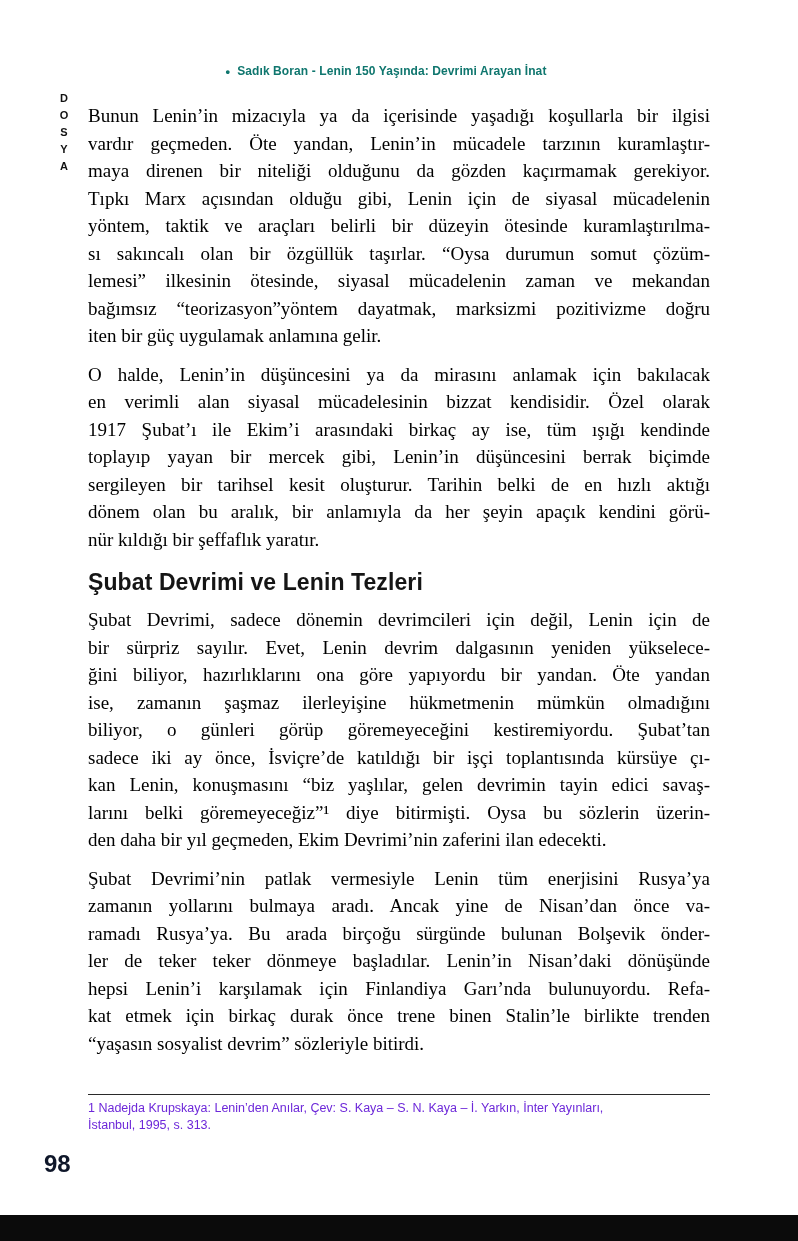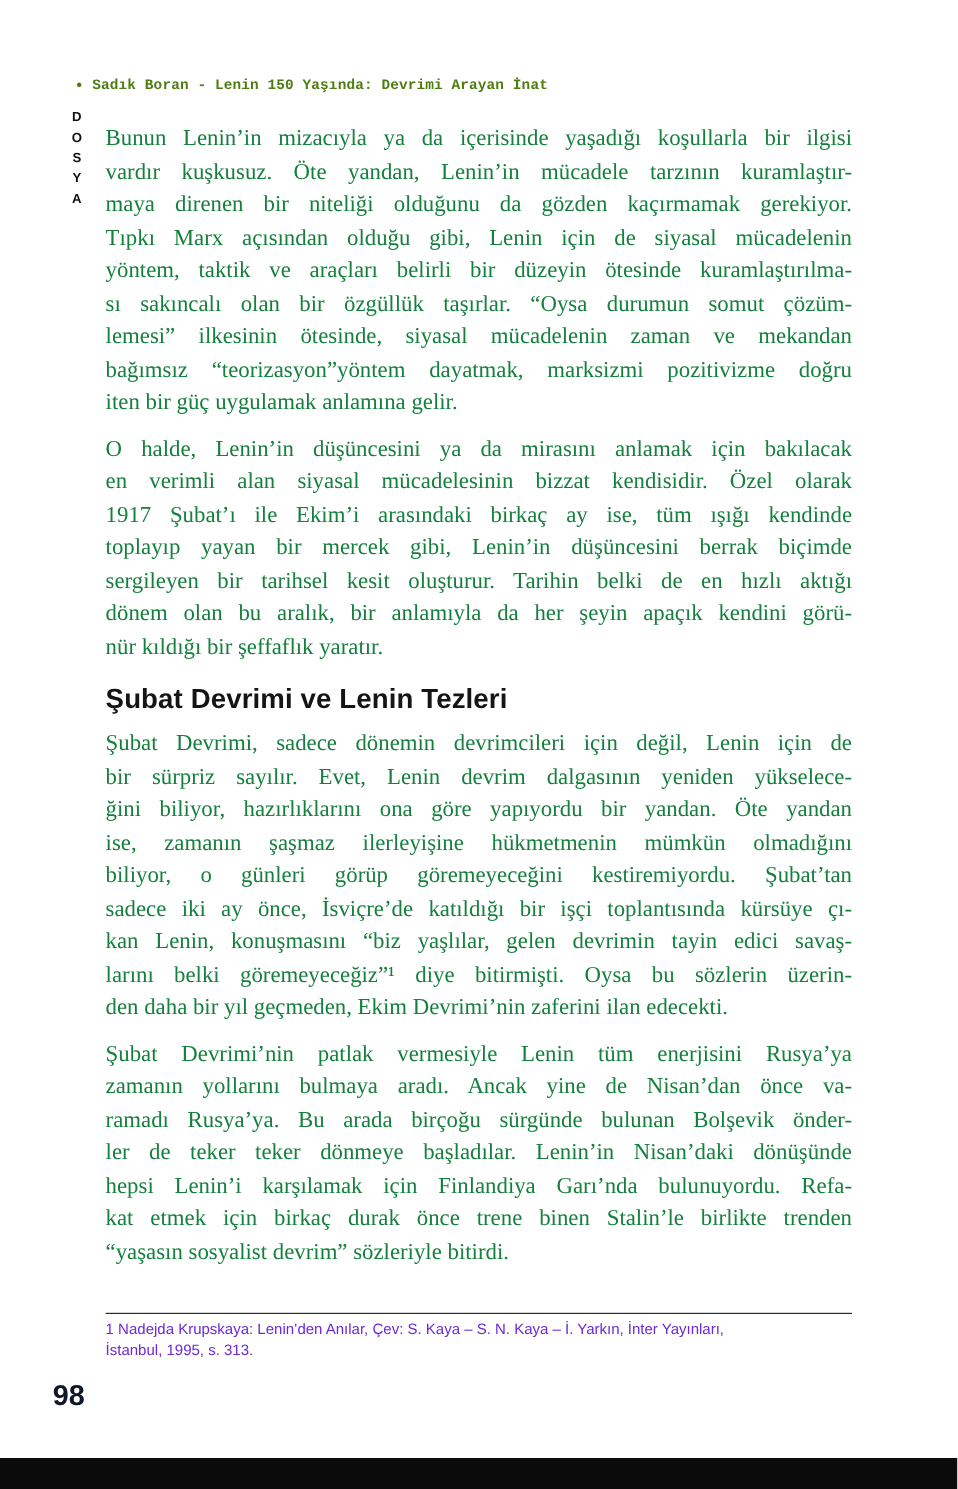--- a/index.html
+++ b/index.html
@@ -15,26 +15,27 @@
     overflow: hidden;
     color: #1b1b1b;
   }
 
   
   .running-header {
     position: absolute;
     top: 64px;
     left: 62px;
     right: 88px;
-    font-family: Liberation Mono, monospace;
+    font-family: Liberation Sans, sans-serif;
     font-size: 12px;
     font-weight: 700;
     letter-spacing: 0.1px;
-    color: #4d7c0f;
+    color: #0f766e;
     white-space: nowrap;
+    text-align: center;
   }
   .running-header .bullet {
     font-size: 13px;
     margin-right: 7px;
     vertical-align: -1px;
   }
   .running-header .author {
     font-weight: 700;
   }
   .running-header .book-title {
@@ -62,21 +63,21 @@
     position: absolute;
     top: 102px;
     left: 88px;
     width: 622px;
   }
   .paragraph {
     margin: 0 0 11px 0;
     font-family: "Liberation Serif", serif;
     font-size: 19px;
     line-height: 27.5px;
-    color: #15803d;
+    color: #000000;
   }
   .paragraph .line {
     text-align: justify;
     text-align-last: justify;
     white-space: normal;
   }
   .paragraph .line.last {
     text-align-last: left;
   }
   .section-heading {
@@ -142,21 +143,21 @@
       <span>D</span>
       <span>O</span>
       <span>S</span>
       <span>Y</span>
       <span>A</span>
     </div>
 
   <main class="content">
       <div class="paragraph">
         <div class="line">Bunun Lenin’in mizacıyla ya da içerisinde yaşadığı koşullarla bir ilgisi</div>
-        <div class="line">vardır kuşkusuz. Öte yandan, Lenin’in mücadele tarzının kuramlaştır-</div>
+        <div class="line">vardır geçmeden. Öte yandan, Lenin’in mücadele tarzının kuramlaştır-</div>
         <div class="line">maya direnen bir niteliği olduğunu da gözden kaçırmamak gerekiyor.</div>
         <div class="line">Tıpkı Marx açısından olduğu gibi, Lenin için de siyasal mücadelenin</div>
         <div class="line">yöntem, taktik ve araçları belirli bir düzeyin ötesinde kuramlaştırılma-</div>
         <div class="line">sı sakıncalı olan bir özgüllük taşırlar. “Oysa durumun somut çözüm-</div>
         <div class="line">lemesi” ilkesinin ötesinde, siyasal mücadelenin zaman ve mekandan</div>
         <div class="line">bağımsız “teorizasyon”yöntem dayatmak, marksizmi pozitivizme doğru</div>
         <div class="line last">iten bir güç uygulamak anlamına gelir.</div>
       </div>
       <div class="paragraph">
         <div class="line">O halde, Lenin’in düşüncesini ya da mirasını anlamak için bakılacak</div>

